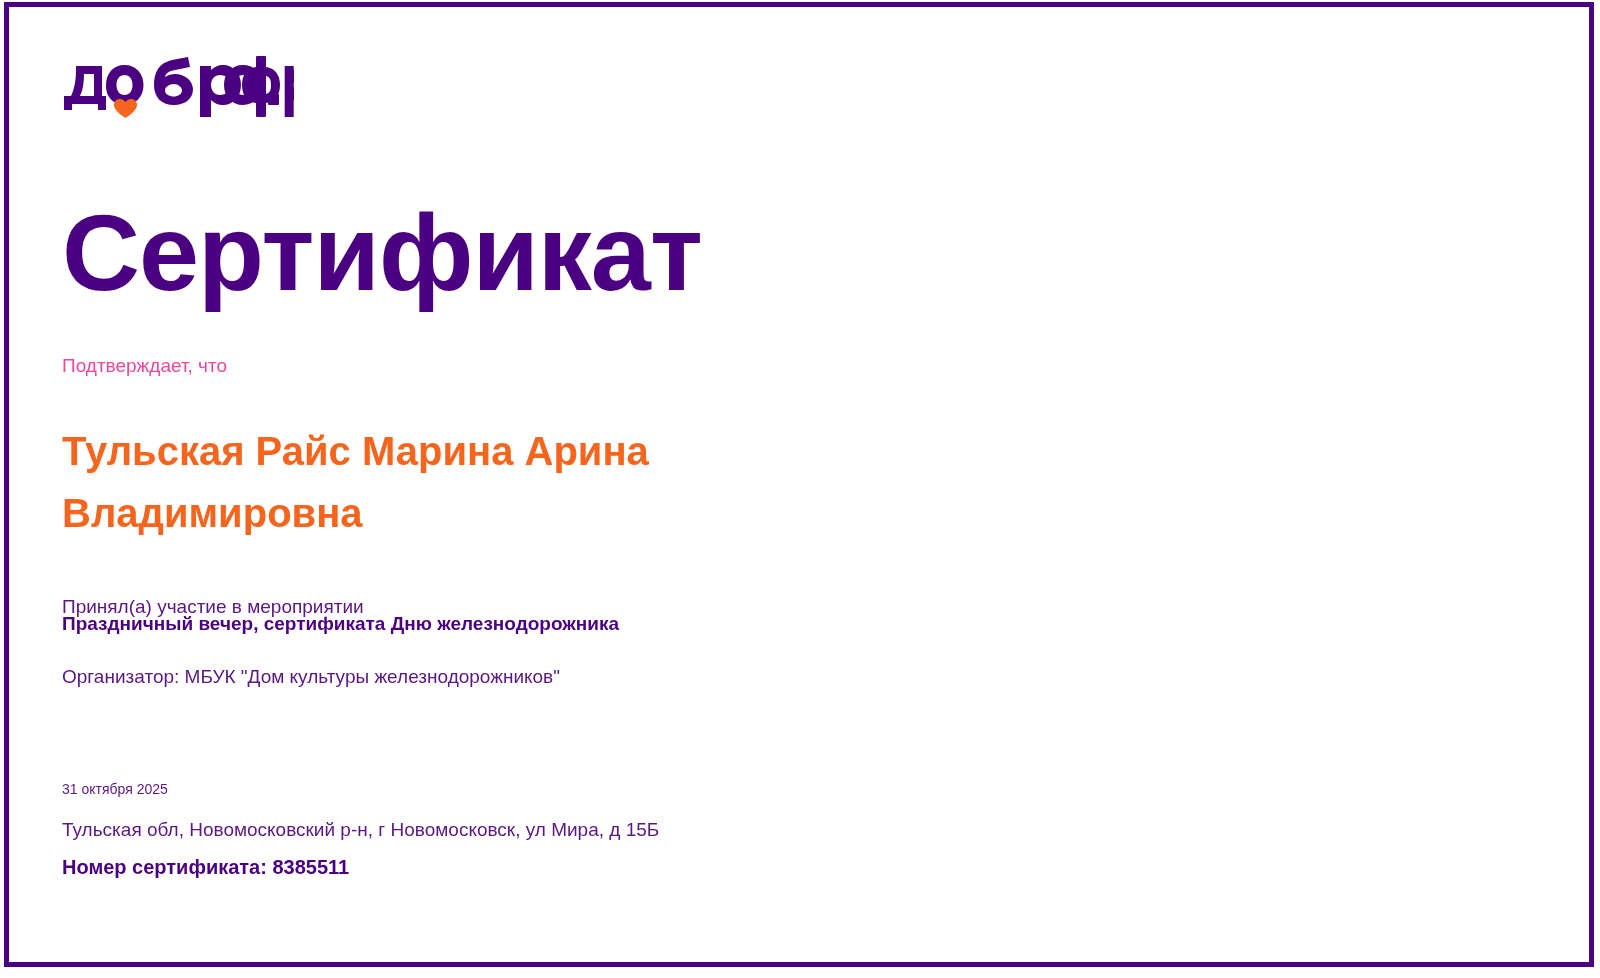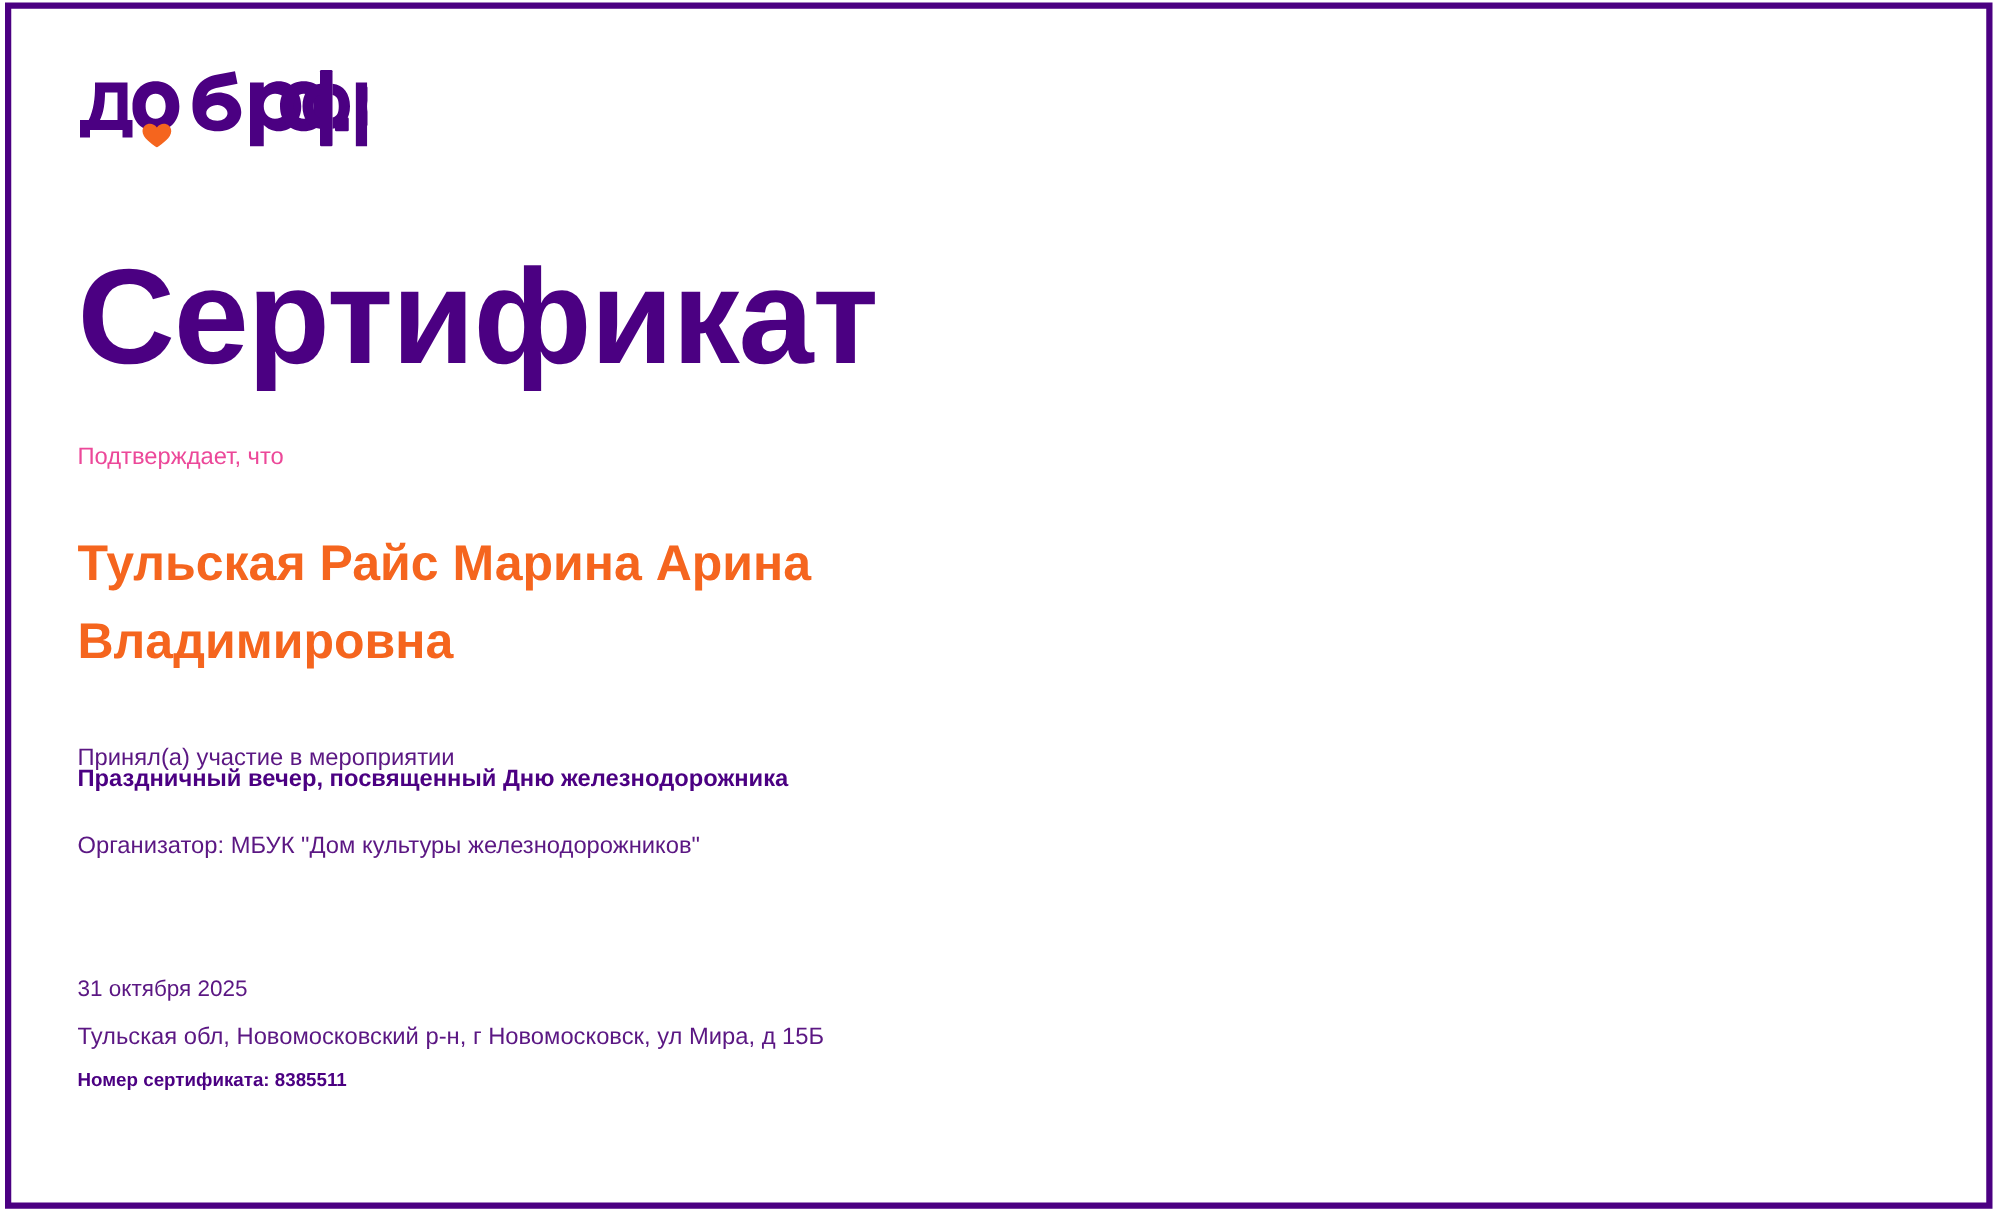--- a/index.html
+++ b/index.html
@@ -105,39 +105,39 @@
     left: 0;
     font-size: 19px;
     font-weight: normal;
     color: #5B1783;
   }
 
   #issue-date {
     position: absolute;
     top: 781px;
     left: 0;
-    font-size: 18px;
+    font-size: 14px;
     font-weight: normal;
     color: #5B1783;
   }
 
   #issue-location {
     position: absolute;
     top: 819px;
     left: 0;
     font-size: 19px;
     font-weight: normal;
     color: #5B1783;
   }
 
   #certificate-number {
     position: absolute;
     top: 856px;
     left: 0;
-    font-size: 15px;
+    font-size: 20px;
     font-weight: bold;
     color: #4B0082;
   }
 </style>
 </head>
 <body>
 
 <div id="certificate-page">
 
   <div id="certificate-frame"></div>
@@ -188,21 +188,21 @@
   <div class="content">
 
     <div id="certificate-title">Сертификат</div>
 
     <div id="confirms-label">Подтверждает, что</div>
 
     <div id="recipient-name">Тульская Райс Марина Арина Владимировна</div>
 
     <div id="participation-label">Принял(а) участие в мероприятии</div>
 
-    <div id="event-title">Праздничный вечер, посвященный Дню железнодорожника</div>
+    <div id="event-title">Праздничный вечер, сертификата Дню железнодорожника</div>
 
     <div id="organizer-line">Организатор: МБУК "Дом культуры железнодорожников"</div>
 
     <div id="issue-date">31 октября 2025</div>
 
     <div id="issue-location">Тульская обл, Новомосковский р-н, г Новомосковск, ул Мира, д 15Б</div>
 
     <div id="certificate-number">Номер сертификата: 8385511</div>
 
   </div>

